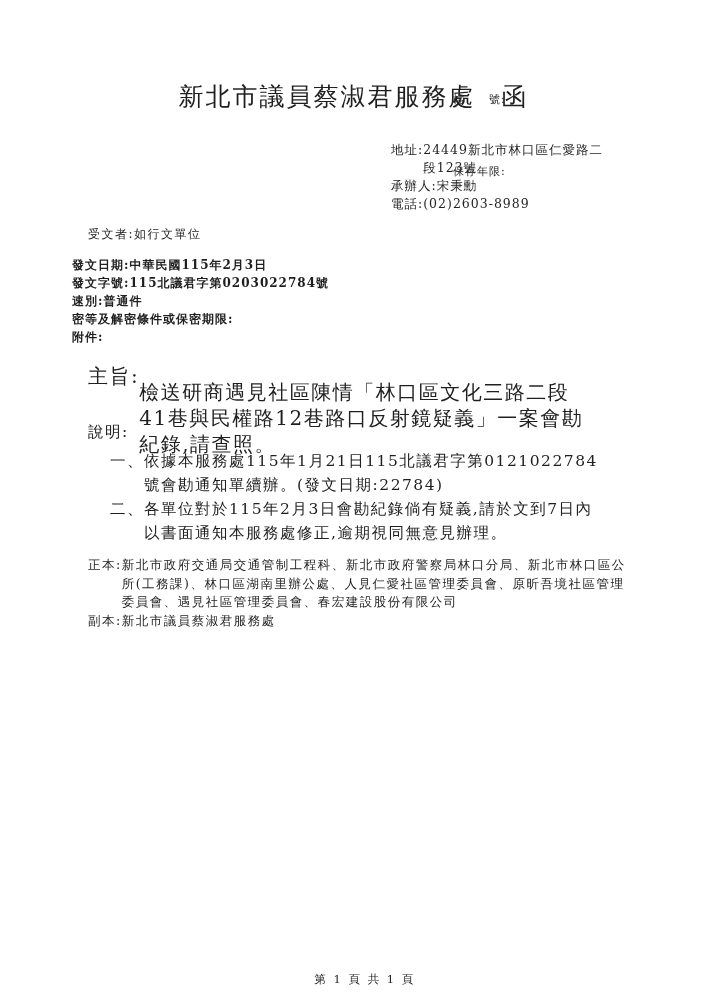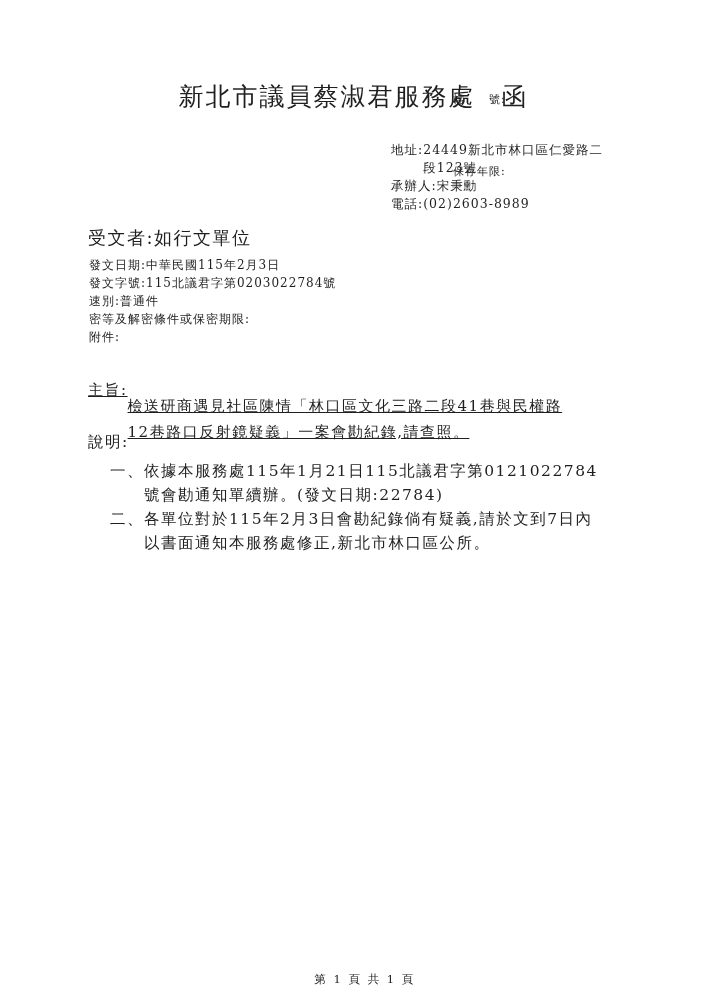--- a/index.html
+++ b/index.html
@@ -37,45 +37,44 @@
     position:absolute; top:141px; left:391px;
     font-size:12.5px; line-height:18px; letter-spacing:1px;
   }
   .contact-row { display:flex; }
   .c-label { flex:none; white-space:nowrap; }
   .addr-value { width:180px; }
 
   
   .recipient-line {
     position:absolute; top:226px; left:88px;
-    font-size:18px; letter-spacing:1.5px;
+    font-size:12px; letter-spacing:1.5px;
   }
 
   
   .meta-block {
-    position:absolute; top:256px; left:89px;
-    font-size:12px; line-height:18px; letter-spacing:1px;
+    position:absolute; top:256px; left:72px;
+    font-size:12px; line-height:18px; letter-spacing:1px;font-weight:bold;
   }
 
   
   .subject-section {
-    position:absolute; top:377px; left:88px;
-    font-size:15px; line-height:26px; letter-spacing:1.5px;
+    position:absolute; top:363px; left:88px;
+    font-size:20px; line-height:26px; letter-spacing:1.5px;
     display:flex;
-    text-decoration:underline;
   }
   .subject-label { flex:none; white-space:nowrap; }
   .subject-text { width:452px;margin-top:16px; }
 
   
   .explanation-section {
     position:absolute; top:420px; left:88px;
     font-size:15.5px; line-height:24px; letter-spacing:1.5px;
   }
-  .explanation-label { margin-bottom:5px;margin-top:10px; }
+  .explanation-label { margin-bottom:5px; }
   .expl-items { margin-left:22px; }
   .expl-item { display:flex; }
   .item-no { flex:none; white-space:nowrap; }
   .item-text { width:458px; }
 
   
   .distribution-section {
     position:absolute; top:556px; left:88px;
     font-size:12.5px; line-height:18.5px; letter-spacing:1.5px;
   }
@@ -136,23 +135,33 @@
 
   <div class="explanation-section">
     <div class="explanation-label">說明:</div>
     <div class="expl-items">
       <div class="expl-item">
         <span class="item-no">一、</span>
         <span class="item-text">依據本服務處115年1月21日115北議君字第0121022784號會勘通知單續辦。(發文日期:22784)</span>
       </div>
       <div class="expl-item">
         <span class="item-no">二、</span>
-        <span class="item-text">各單位對於115年2月3日會勘紀錄倘有疑義,請於文到7日內以書面通知本服務處修正,新北市林口區公所。</span>
+        <span class="item-text">各單位對於115年2月3日會勘紀錄倘有疑義,請於文到7日內以書面通知本服務處修正,逾期視同無意見辦理。</span>
       </div>
     </div>
   </div>
 
+  <div class="distribution-section">
+    <div class="dist-row">
+      <span class="dist-label">正本:</span>
+      <span class="dist-value">新北市政府交通局交通管制工程科、新北市政府警察局林口分局、新北市林口區公所(工務課)、林口區湖南里辦公處、人見仁愛社區管理委員會、原昕吾境社區管理委員會、遇見社區管理委員會、春宏建設股份有限公司</span>
+    </div>
+    <div class="dist-row">
+      <span class="dist-label">副本:</span>
+      <span class="dist-value">新北市議員蔡淑君服務處</span>
+    </div>
+  </div>
 
   <div class="page-footer">
     <span>第 1 頁 共 1 頁</span>
   </div>
 
 </div>
 
 </body></html>

